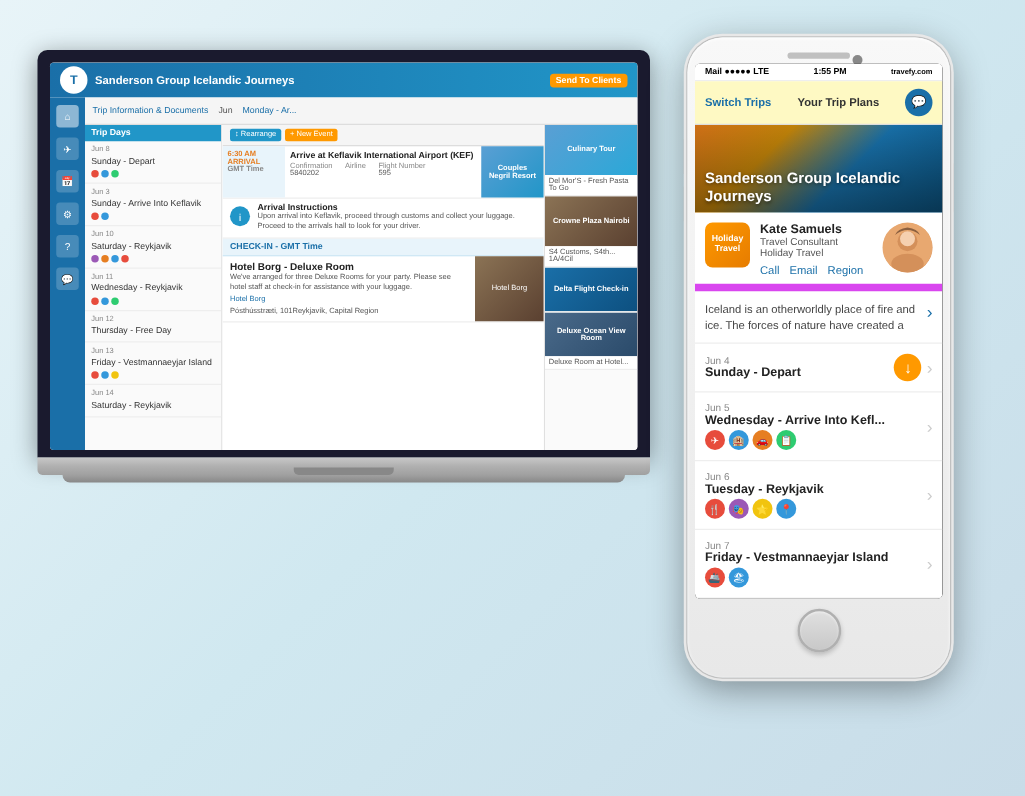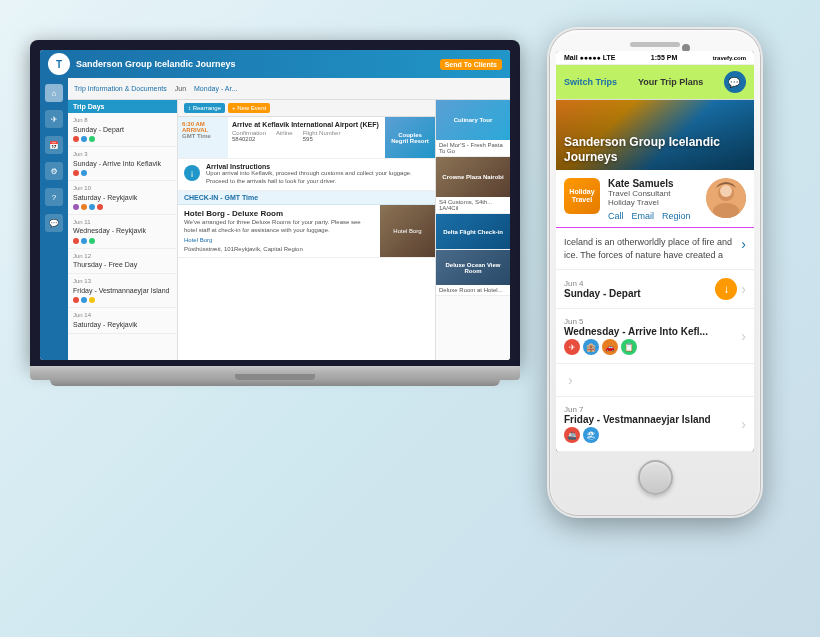--- a/index.html
+++ b/index.html
@@ -368,21 +368,21 @@
     .ps-statusbar-center { font-size: 7px; font-weight: 600; }
     .ps-statusbar-right {
       display: flex;
       align-items: center;
       gap: 3px;
       font-size: 6px;
     }
 
     
     .ps-navbar {
-      background: #bef264;
+      background: #fef9c3;
       display: flex;
       border-bottom: 1px solid #ddd;
       padding: 6px 8px;
       align-items: center;
     }
     .ps-nav-left {
       font-size: 9px;
       font-weight: 700;
       color: #1a6fa8;
       flex: 1;
@@ -428,21 +428,21 @@
       z-index: 1;
       text-shadow: 0 1px 3px rgba(0,0,0,0.5);
     }
 
     
     .ps-agent-card {
       padding: 8px 8px 6px 8px;
       display: flex;
       gap: 8px;
       align-items: flex-start;
-      border-bottom: 1px solid #d946ef;
+      border-bottom: 6px solid #d946ef;
     }
     .ps-agent-logo {
       width: 36px; height: 36px;
       background: linear-gradient(135deg, #f90, #e67c00);
       border-radius: 6px;
       display: flex; align-items: center; justify-content: center;
       font-size: 8px;
       font-weight: 900;
       color: #fff;
       flex-shrink: 0;
@@ -805,20 +805,30 @@
               <div class="ps-itin-dot" style="background:#e74c3c;">✈</div>
               <div class="ps-itin-dot" style="background:#3498db;">🏨</div>
               <div class="ps-itin-dot" style="background:#e67e22;">🚗</div>
               <div class="ps-itin-dot" style="background:#2ecc71;">📋</div>
             </div>
           </div>
           <div class="ps-itin-arrow">›</div>
         </div>
 
         <div class="ps-itinerary-item">
+          <div class="ps-itin-content">
+            <div class="ps-itin-date">Jun 6</div>
+            <div class="ps-itin-day"><strong>Tuesday - Reykjavik</strong></div>
+            <div class="ps-itin-icons">
+              <div class="ps-itin-dot" style="background:#e74c3c;">🍴</div>
+              <div class="ps-itin-dot" style="background:#9b59b6;">🎭</div>
+              <div class="ps-itin-dot" style="background:#f1c40f;">⭐</div>
+              <div class="ps-itin-dot" style="background:#3498db;">📍</div>
+            </div>
+          </div>
           <div class="ps-itin-arrow">›</div>
         </div>
 
         <div class="ps-itinerary-item">
           <div class="ps-itin-content">
             <div class="ps-itin-date">Jun 7</div>
             <div class="ps-itin-day"><strong>Friday - Vestmannaeyjar Island</strong></div>
             <div class="ps-itin-icons">
               <div class="ps-itin-dot" style="background:#e74c3c;">🚢</div>
               <div class="ps-itin-dot" style="background:#3498db;">🏖</div>

